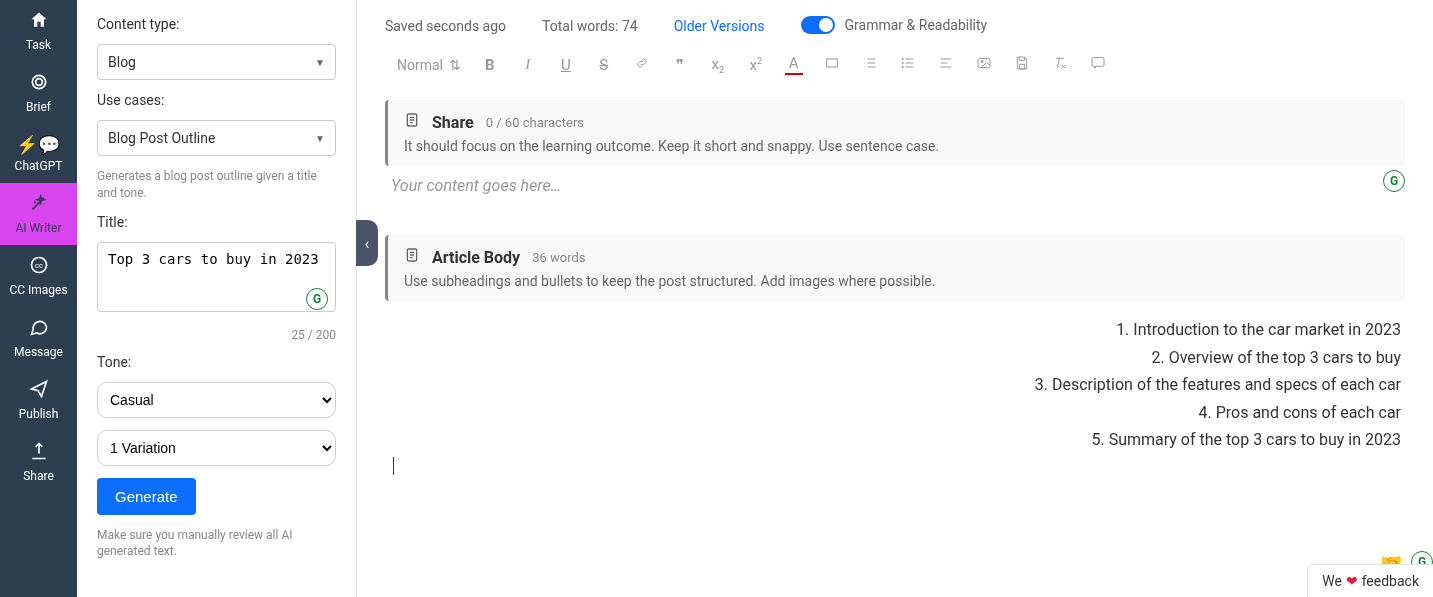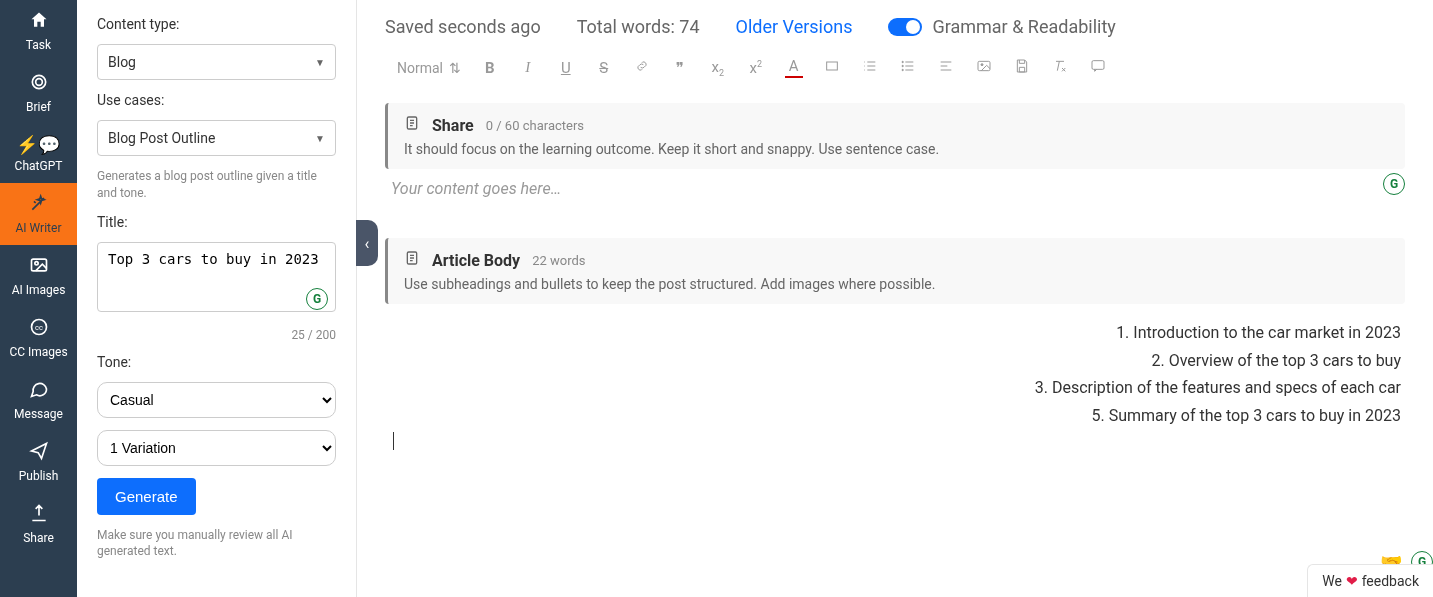--- a/index.html
+++ b/index.html
@@ -1,39 +1,39 @@
 <!DOCTYPE html>
 <html><head>
 <meta charset="utf-8">
 <style>
 * { box-sizing: border-box; margin: 0; padding: 0; }
 body { font-family: -apple-system, BlinkMacSystemFont, "Segoe UI", Roboto, sans-serif; color: #333; background: #fff; width: 1433px; height: 597px; overflow: hidden; display: flex; }
 .sidebar { width: 77px; background: #2c3e50; display: flex; flex-direction: column; height: 100%; color: #fff; }
 .sidebar-item { display: flex; flex-direction: column; align-items: center; justify-content: center; padding: 10px 0; cursor: pointer; font-size: 12px; gap: 4px; }
-.sidebar-item.active { background: #f97316; color: #2c3e50; }
+.sidebar-item.active { background: #d946ef; color: #2c3e50; }
 .sidebar-item .icon { font-size: 18px; }
 .sidebar-item.chatgpt .icon { color: #f5a623; }
 
 .panel { width: 280px; border-right: 1px solid #e5e5e5; padding: 16px 20px; display: flex; flex-direction: column; gap: 12px; overflow-y: auto; }
 .panel label { font-size: 14px; color: #333; }
 .panel .select { width: 100%; height: 36px; border: 1px solid #ccc; border-radius: 4px; padding: 0 10px; font-size: 14px; background: #fff; display:flex; align-items:center; justify-content:space-between; cursor:pointer; }
 .panel .select .caret { font-size: 10px; color:#666; }
 .panel .hint { font-size: 12px; color: #888; line-height: 1.4; }
 .panel textarea { width: 100%; height: 70px; border: 1px solid #ccc; border-radius: 4px; padding: 8px 10px; font-size: 14px; resize: none; position: relative; }
 .ta-wrap { position: relative; }
 .ta-wrap .gram { position: absolute; right: 8px; bottom: 6px; width: 22px; height: 22px; border-radius: 50%; background: #fff; border: 1px solid #15803d; display:flex; align-items:center; justify-content:center; color:#15803d; font-weight:bold; font-size:12px; }
 .counter { text-align: right; font-size: 12px; color: #888; }
 .native-select { width: 100%; height: 36px; border: 1px solid #ccc; border-radius: 10px; padding: 0 8px; font-size: 14px; background:#fff; }
 .generate-btn { background: #0d6efd; color: #fff; border: none; border-radius: 4px; padding: 10px 18px; font-size: 15px; cursor: pointer; align-self:flex-start; }
 .review-note { font-size: 12px; color: #888; line-height: 1.4; }
 
 .collapse-handle { position: absolute; left: 356px; top: 220px; width: 22px; height: 46px; background: #4a5568; border-radius: 0 10px 10px 0; display:flex; align-items:center; justify-content:center; color:#fff; cursor:pointer; }
 
 .main { flex: 1; padding: 16px 28px; position: relative; overflow-y:auto; }
-.topbar { display: flex; align-items: flex-end; gap: 36px; font-size: 18px; color: #666; margin-bottom: 14px; }
+.topbar { display: flex; align-items: flex-end; gap: 36px; font-size: 14px; color: #666; margin-bottom: 14px; }
 .topbar .older { color: #0d6efd; cursor:pointer; }
 .toggle-wrap { display:flex; align-items:center; gap:10px; }
 .toggle { width: 34px; height: 18px; background: #0d6efd; border-radius: 10px; position: relative; cursor:pointer; }
 .toggle::after { content:""; position:absolute; width:14px; height:14px; background:#fff; border-radius:50%; top:2px; right:2px; }
 
 .toolbar { display:flex; align-items:center; gap: 20px; color:#999; font-size:15px; padding: 6px 12px; margin-bottom: 18px; border-bottom: 1px solid transparent; }
 .toolbar .normal { display:flex; align-items:center; gap:6px; font-size:14px; cursor:pointer; }
 .toolbar .tb { cursor:pointer; width:18px; text-align:center; }
 .toolbar .bold { font-weight:bold; }
 .toolbar .italic { font-style:italic; font-family: serif; }
@@ -90,30 +90,20 @@
     <span class="icon">⚡💬</span>
     <span>ChatGPT</span>
   </div>
   <div class="sidebar-item active">
     <span class="icon">
       <svg viewBox="0 0 24 24" width="20" height="20" fill="none" stroke="#2c3e50" stroke-width="2">
           <path d="M4 20l10-10m-6 2l-2-2m10-2l2-2M14 4l1 3 3 1-3 1-1 3-1-3-3-1 3-1z"></path>
         </svg>
     </span>
     <span>AI Writer</span>
-  </div>
-  <div class="sidebar-item">
-    <span class="icon">
-      <svg viewBox="0 0 24 24" width="20" height="20" fill="none" stroke="#fff" stroke-width="2">
-          <rect x="3" y="5" width="18" height="14" rx="2"></rect>
-          <circle cx="9" cy="10" r="2"></circle>
-          <path d="M21 16l-5-5-8 8"></path>
-        </svg>
-    </span>
-    <span>AI Images</span>
   </div>
   <div class="sidebar-item">
     <span class="icon">
       <svg viewBox="0 0 24 24" width="20" height="20" fill="none" stroke="#fff" stroke-width="2">
           <circle cx="12" cy="12" r="9"></circle>
           <text x="12" y="16" text-anchor="middle" font-size="9" fill="#fff" stroke="none">cc</text>
         </svg>
     </span>
     <span>CC Images</span>
   </div>
@@ -280,29 +270,30 @@
 
   <div class="card">
     <div class="card-head">
       <span class="doc-icon">
         <svg viewBox="0 0 24 24" width="16" height="16" fill="none" stroke="#666" stroke-width="2">
             <rect x="5" y="3" width="14" height="18" rx="2"></rect>
             <path d="M9 8h6M9 12h6M9 16h4"></path>
           </svg>
       </span>
       <span class="ctitle">Article Body</span>
-      <span class="meta">22 words</span>
+      <span class="meta">36 words</span>
     </div>
     <div class="card-hint">Use subheadings and bullets to keep the post structured. Add images where possible.</div>
   </div>
 
   <div class="article-list">
     <div>1. Introduction to the car market in 2023</div>
     <div>2. Overview of the top 3 cars to buy</div>
     <div>3. Description of the features and specs of each car</div>
+    <div>4. Pros and cons of each car</div>
     <div>5. Summary of the top 3 cars to buy in 2023</div>
     <div class="cursor-line"></div>
   </div>
 
   <div class="bottom-right">
     <span class="hands">🤝</span>
     <div class="gram2">G</div>
   </div>
 </div>
 

